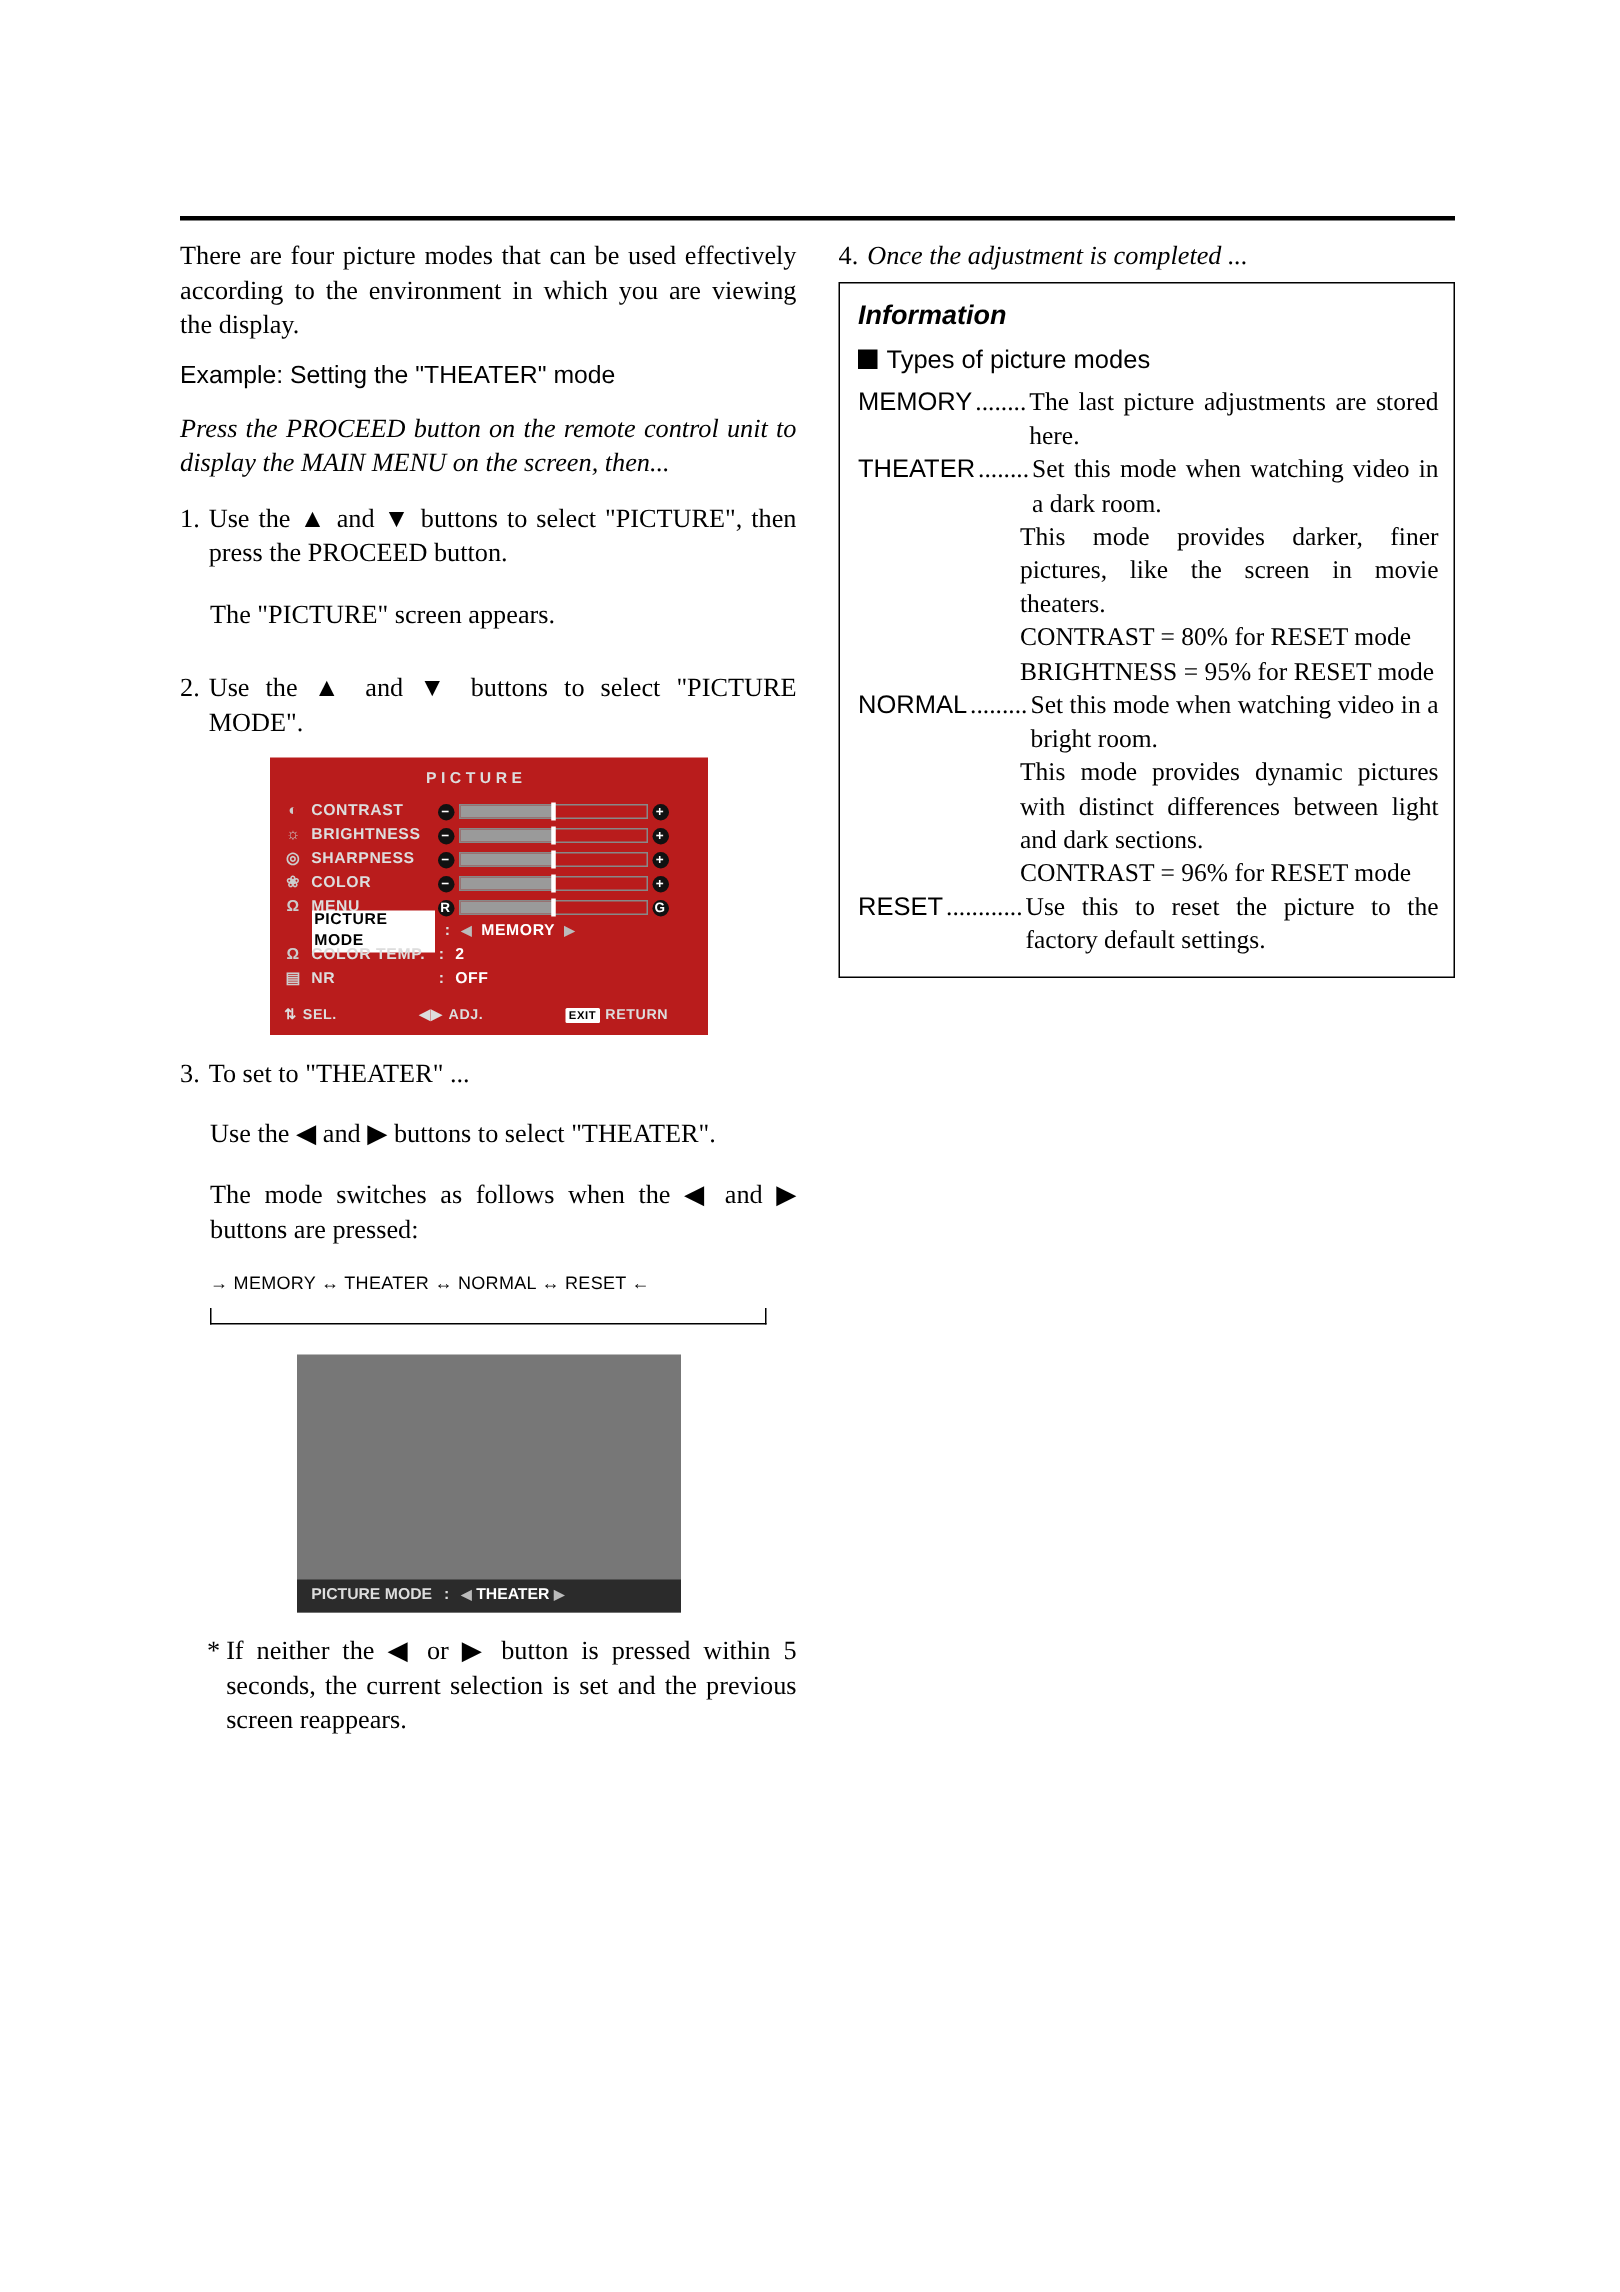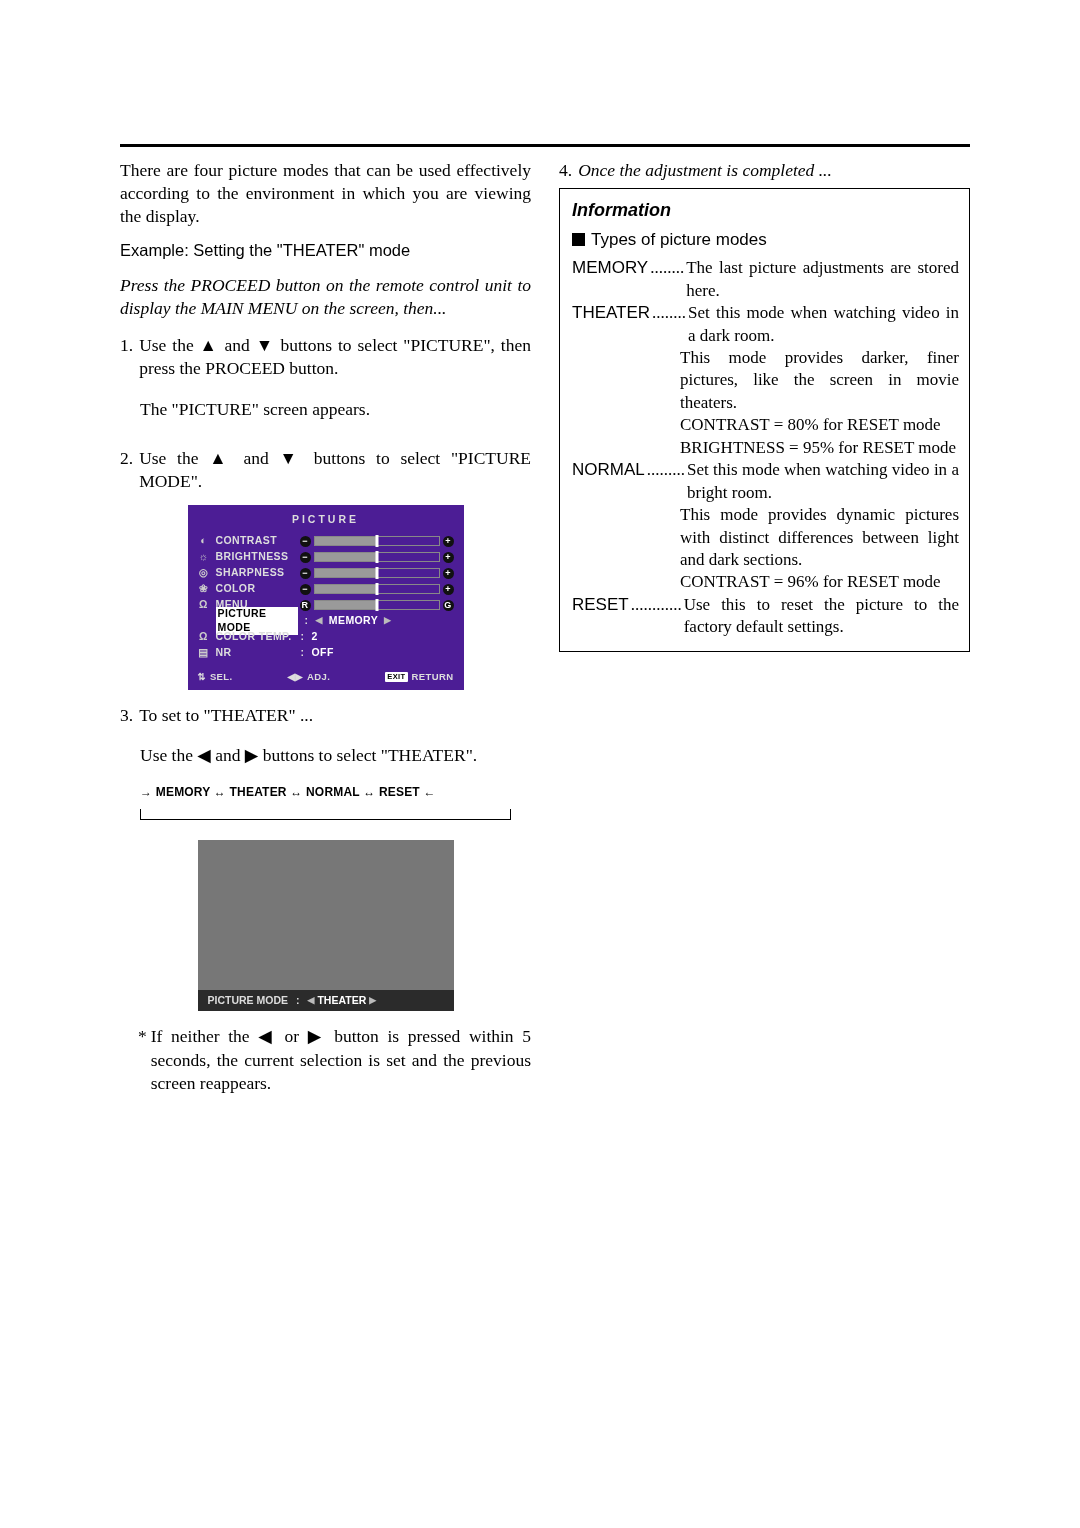--- a/index.html
+++ b/index.html
@@ -64,35 +64,35 @@
   .note-body { flex:1 1 auto; text-align:justify;}
   .cycle-box {
     border: 1px solid #000;
     border-top: none;
     margin: 8px 20px 0 20px;
     height: 10px;
     position: relative;
   }
   .cycle-label {
     font-family: Arial, Helvetica, sans-serif;
-    font-weight: bold;
+    font-weight: normal;
     font-size: 12px;
     letter-spacing: 0.2px;
     text-align: left;
     margin: 6px 0 0 20px;
   }
   .osd {
     width: 256px;
     margin: 12px auto 14px auto;
-    background: #4c1d95;
+    background: #b91c1c;
     color: #ddd;
     font-family: Arial, Helvetica, sans-serif;
     font-size: 10.5px;
     font-weight: bold;
-    padding: 8px 10px 6px 10px;
+    padding: 8px 26px 6px 10px;
     letter-spacing: 0.4px;
   }
   .osd-title {
     text-align: center;
     letter-spacing: 3px;
     margin-bottom: 6px;
   }
   .osd-row {
     display: flex;
     align-items: center;
@@ -306,20 +306,21 @@
               <span>RETURN</span>
             </span>
         </div>
       </div>
 
       <div class="step">
         <div class="step-num">3.</div>
         <div class="step-body">To set to "THEATER" ...</div>
       </div>
       <p class="indent-block">Use the ◀ and ▶ buttons to select "THEATER".</p>
+      <p class="indent-block" style="margin-top:8px">The mode switches as follows when the ◀ and ▶ buttons are pressed:</p>
 
       <div class="cycle-label">→ MEMORY ↔ THEATER ↔ NORMAL ↔ RESET ←</div>
       <div class="cycle-box"></div>
 
       <div class="osd2">
         <div class="osd2-body"></div>
         <div class="osd2-footer">
           <span class="lbl">PICTURE MODE</span>
           <span class="colon">:</span>
           <span class="val">

